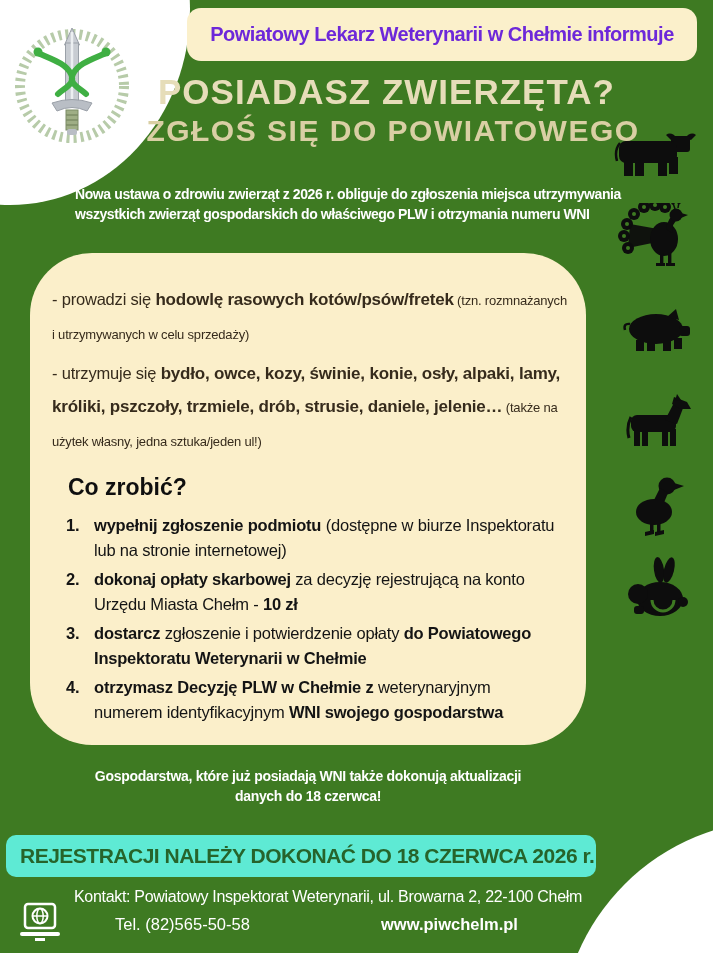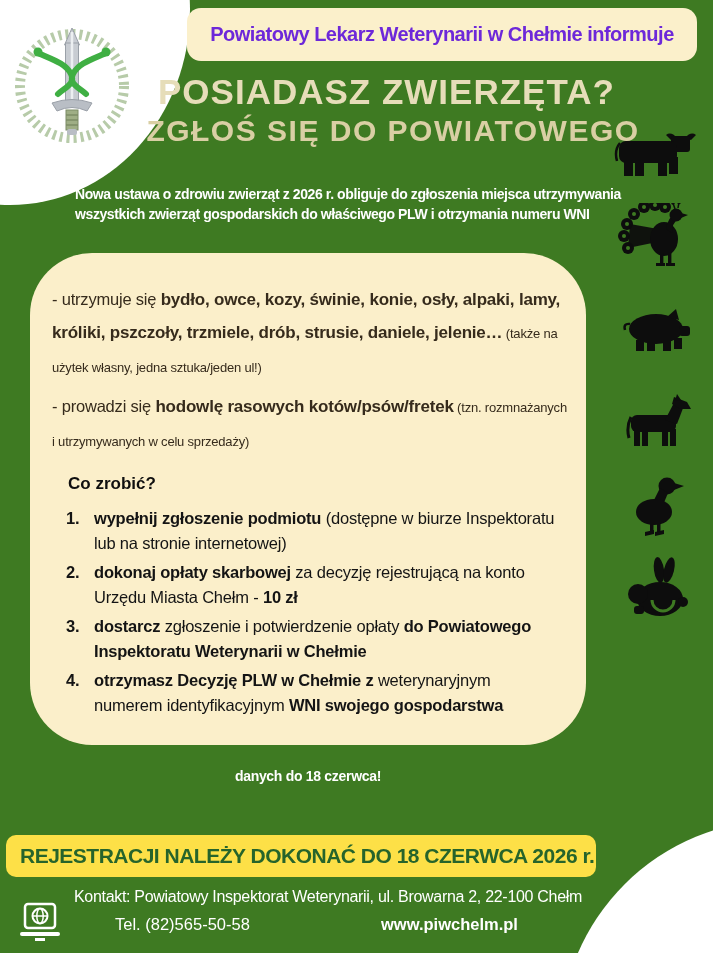--- a/index.html
+++ b/index.html
@@ -24,31 +24,31 @@
   .law-note{position:absolute;left:75px;top:184px;width:555px;color:#ffffff;}
   .law-note .l{font-size:14px;font-weight:600;line-height:20px;letter-spacing:-0.4px;white-space:nowrap;}
   .law-note .it{font-size:11px;font-weight:700;font-style:italic;letter-spacing:-0.3px;margin-top:2px;white-space:nowrap;}
 
   .info-box{position:absolute;left:30px;top:253px;width:556px;height:492px;background:#fbefca;
     border-radius:62px;box-sizing:border-box;padding:30px 28px 0 22px;color:#362b1c;}
   .box-heading{font-size:20px;font-weight:800;margin:0 0 14px 0;color:#33271a;}
   .box-par{font-size:16.5px;line-height:32px;letter-spacing:-0.2px;margin:0 0 6px 0;width:515px;}
   .box-par .strong{font-weight:600;font-size:17px;}
   .box-par .small{font-size:13px;}
-  .steps-heading{font-size:17px;font-weight:800;color:#0f0f0f;margin:16px 0 12px 16px;}
+  .steps-heading{font-size:23px;font-weight:800;color:#0f0f0f;margin:16px 0 12px 16px;}
   .steps{margin-left:14px;font-size:16.5px;letter-spacing:-0.2px;color:#141414;}
   .step{display:flex;margin-bottom:4px;}
   .step .num{flex:none;width:28px;font-weight:700;line-height:25px;}
   .step .stext{width:482px;line-height:25px;}
   .step b{font-weight:700;}
 
   .update-note{position:absolute;left:30px;top:766px;width:556px;text-align:center;color:#ffffff;
     font-weight:700;font-size:14px;line-height:20px;letter-spacing:-0.3px;}
 
-  .deadline{position:absolute;left:6px;top:835px;width:590px;height:42px;background:#fde047;
+  .deadline{position:absolute;left:6px;top:835px;width:590px;height:42px;background:#5eead4;
     border-radius:10px;box-sizing:border-box;display:flex;align-items:center;padding-left:14px;
     color:#26642b;font-weight:700;font-size:21px;letter-spacing:-0.5px;white-space:nowrap;}
 
   .contact-line1{position:absolute;left:8px;top:888px;width:640px;text-align:center;color:#ffffff;
     font-size:16px;letter-spacing:-0.3px;white-space:nowrap;}
   .contact-line2{position:absolute;left:115px;top:915px;color:#ffffff;font-size:16.5px;display:flex;gap:48px;}
   .contact-line2 .tel{width:218px;}
   .contact-line2 .web{font-weight:700;}
   .laptop{position:absolute;left:16px;top:902px;}
 
@@ -99,22 +99,22 @@
   <div class="title-sub">
     <div>ZGŁOŚ SIĘ DO POWIATOWEGO</div>
   </div>
 
   <div class="law-note">
     <div class="l">Nowa ustawa o zdrowiu zwierząt z 2026 r. obliguje do zgłoszenia miejsca utrzymywania</div>
     <div class="l">wszystkich zwierząt gospodarskich do właściwego PLW i otrzymania numeru WNI</div>
   </div>
 
   <div class="info-box">
+    <p class="box-par"><span>- prowadzi się </span><span class="strong">hodowlę rasowych kotów/psów/fretek</span><span class="small"> (tzn. rozmnażanych i  utrzymywanych w celu sprzedaży)</span></p>
     <p class="box-par"><span>- utrzymuje się </span><span class="strong"> bydło, owce, kozy, świnie, konie, osły, alpaki, lamy, króliki, pszczoły, trzmiele, drób, strusie, daniele, jelenie…</span><span class="small"> (także na użytek własny, jedna sztuka/jeden ul!)</span></p>
-    <p class="box-par"><span>- prowadzi się </span><span class="strong">hodowlę rasowych kotów/psów/fretek</span><span class="small"> (tzn. rozmnażanych i  utrzymywanych w celu sprzedaży)</span></p>
     <p class="steps-heading">Co zrobić?</p>
     <div class="steps">
       <div class="step">
         <span class="num">1.</span>
         <span class="stext"><b>wypełnij zgłoszenie podmiotu</b><span> (dostępne w biurze Inspektoratu lub na stronie internetowej)</span><b></b></span>
       </div>
       <div class="step">
         <span class="num">2.</span>
         <span class="stext"><b>dokonaj opłaty skarbowej</b><span> za decyzję rejestrującą na konto Urzędu Miasta Chełm - </span><b>10 zł</b></span>
       </div>
@@ -222,20 +222,21 @@
         <ellipse cx="34" cy="43" rx="23" ry="17"></ellipse>
         <circle cx="12" cy="38" r="10"></circle>
         <circle cx="57" cy="46" r="5"></circle>
         <rect x="8" y="50" width="10" height="8" rx="3"></rect>
       </g>
       <path d="M26,44 a11,11 0 1 0 22,0" fill="none" stroke="#3e7a22" stroke-width="3"></path>
     </svg>
   </div>
 
   <div class="update-note">
+    <div>Gospodarstwa, które już posiadają WNI także dokonują aktualizacji</div>
     <div>danych do 18 czerwca!</div>
   </div>
 
   <div class="deadline">
     <span>REJESTRACJI NALEŻY DOKONAĆ DO 18 CZERWCA 2026 r.</span>
   </div>
 
   <div class="contact-line1">Kontakt:  Powiatowy Inspektorat Weterynarii, ul. Browarna 2, 22-100 Chełm</div>
   <div class="contact-line2">
     <span class="tel">Tel. (82)565-50-58</span>

